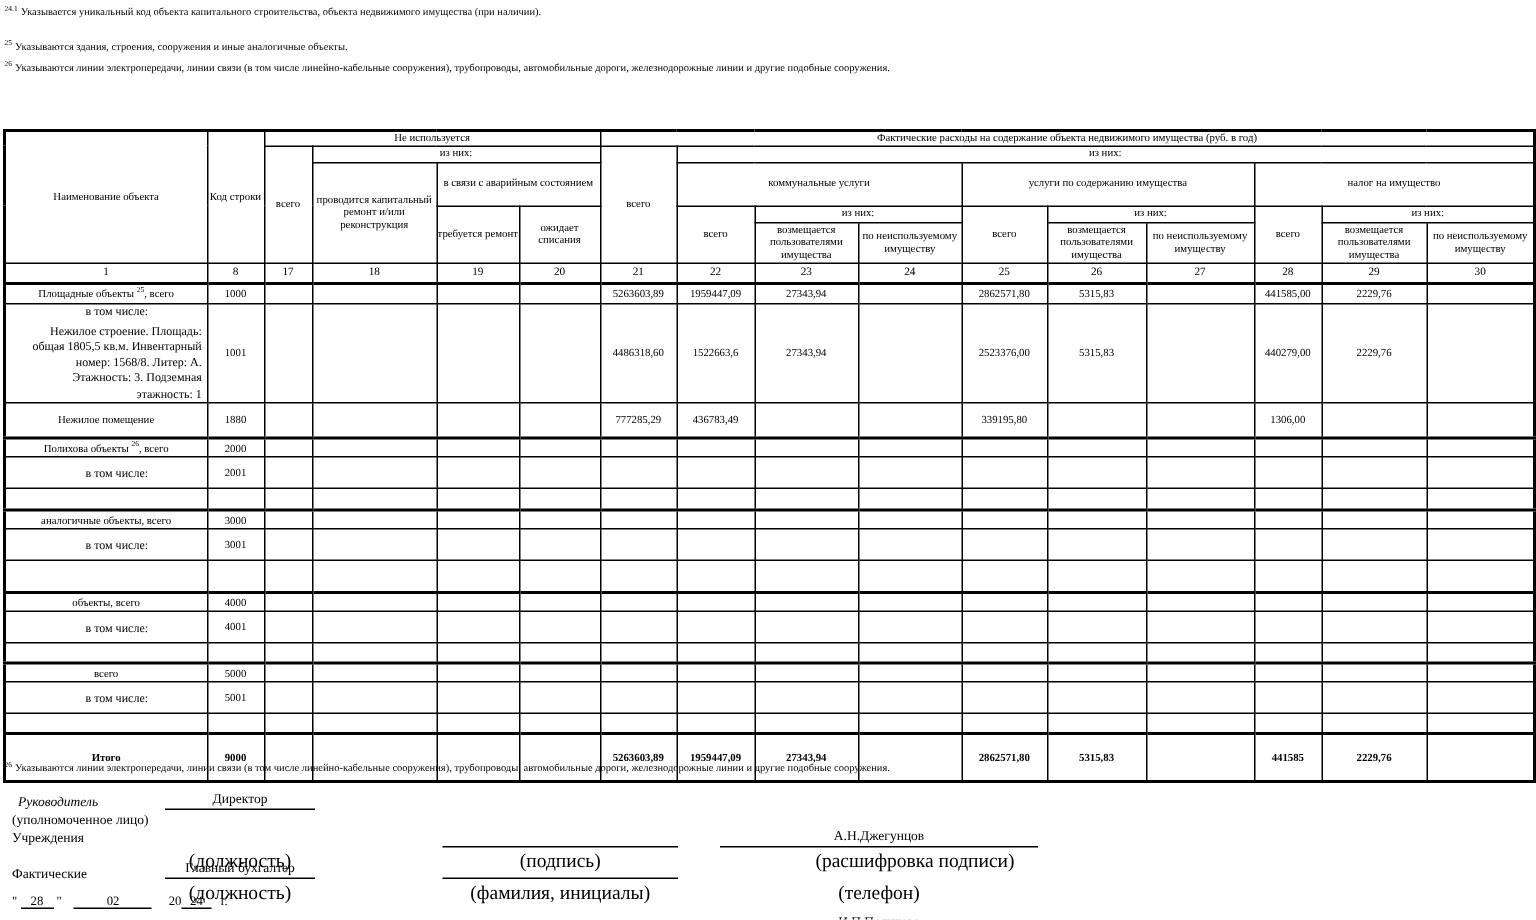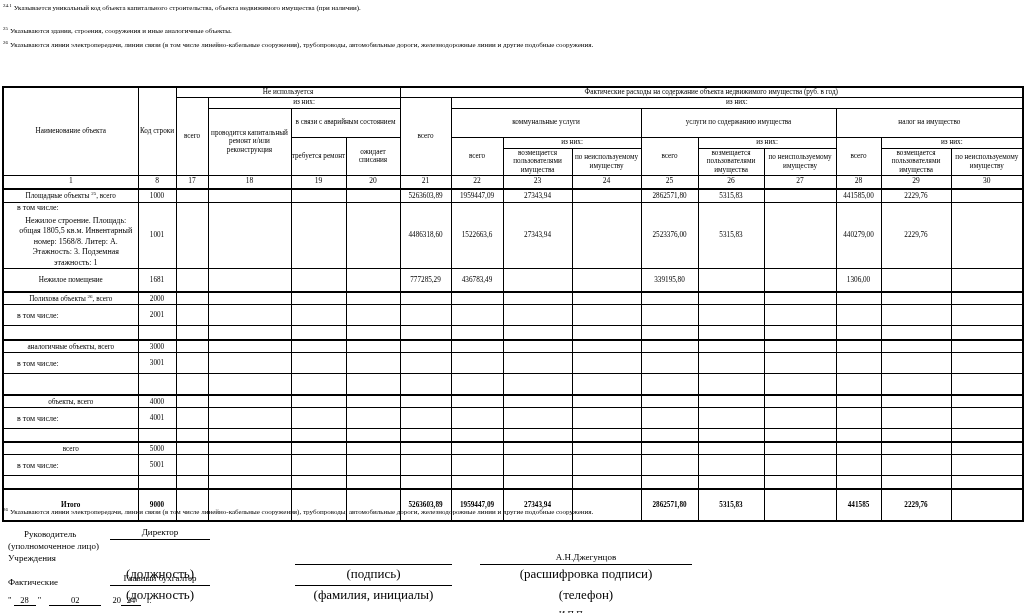--- a/index.html
+++ b/index.html
@@ -13,22 +13,22 @@
   table.main td{border:1px solid #000;padding:0;font-size:7.2px;line-height:1.15;
                 text-align:center;vertical-align:middle;overflow:hidden;}
   td.br2{border-right-width:2px;}
   tr.tt td{border-top-width:2px;}
   tr.numrow td{border-bottom-width:2px;font-size:7.5px;}
   td.nc{text-align:left;padding:0 2px 0 3px;font-size:8px;}
   td.cc{font-size:8px;}
   td.v{font-size:8px;}
   td.topcell{vertical-align:top;padding-top:1px;}
   td.bottom{vertical-align:bottom;padding-bottom:2px;}
-  .ind{padding-left:13px;text-align:left;font-size:8px;}
-  .desc{padding-left:13px;padding-right:3px;text-align:center;font-size:8px;
+  .ind{padding-left:13px;text-align:left;font-size:8px;margin-left:40px;}
+  .desc{padding-left:13px;padding-right:3px;text-align:right;font-size:8px;
         line-height:1.32;margin-top:4px;}
   tr.bold td{font-weight:bold;}
   td.itogo{text-align:right;padding-right:8px;font-size:8px;}
   .rh10{height:10px}.rh11{height:11px}.rh29{height:29px}.rh27{height:27px}
   .rh14{height:14px}.rh13{height:13px}.rh65{height:65px}.rh23{height:23px}
   .rh21{height:21px}.rh16{height:32px}
   .abs{position:absolute;}
   .sig-label{font-size:9px;white-space:nowrap;}
   .sigline{border-bottom:1px solid #000;text-align:center;font-size:9px;
            height:13px;line-height:13px;white-space:nowrap;}
@@ -153,21 +153,21 @@
   <td class="v bottom"></td>
   <td class="v bottom">2523376,00</td>
   <td class="v bottom">5315,83</td>
   <td class="v bottom"></td>
   <td class="v bottom">440279,00</td>
   <td class="v bottom">2229,76</td>
   <td class="v bottom"></td>
 </tr>
 <tr class="rh23">
   <td class="nc br2 topcell">Нежилое помещение</td>
-  <td class="cc br2">1681</td>
+  <td class="cc br2">1880</td>
   <td class="v"></td>
         <td class="v"></td>
         <td class="v"></td>
         <td class="v br2"></td>
   <td class="v">777285,29</td>
   <td class="v">436783,49</td>
   <td class="v"></td>
   <td class="v"></td>
   <td class="v">339195,80</td>
   <td class="v"></td>
@@ -416,30 +416,30 @@
   <td class="v"></td>
   <td class="v">441585</td>
   <td class="v">2229,76</td>
   <td class="v"></td>
 </tr>
 </tbody>
 </table>
 
 <div class="fn abs" style="top:508px;"><span class="fnsup">26</span><span>Указываются линии электропередачи, линии связи (в том числе линейно-кабельные сооружения), трубопроводы, автомобильные дороги, железнодорожные линии и другие подобные сооружения.</span></div>
 
-<div class="abs sig-label" style="left:24px;top:529px;">Руководитель</div>
+<div class="abs sig-label" style="left:12px;top:529px;font-style:italic;">Руководитель</div>
 <div class="abs sig-label" style="left:8px;top:541px;">(уполномоченное лицо)</div>
 <div class="abs sig-label" style="left:8px;top:553px;">Учреждения</div>
 
 <div class="abs sigline" style="left:110px;top:526px;width:100px;">Директор</div>
 <div class="abs caption" style="left:110px;top:566px;width:100px;">(должность)</div>
 <div class="abs sigline" style="left:295px;top:551px;width:157px;"></div>
 <div class="abs caption" style="left:295px;top:566px;width:157px;">(подпись)</div>
 <div class="abs sigline" style="left:480px;top:551px;width:212px;">А.Н.Джегунцов</div>
-<div class="abs caption" style="left:480px;top:566px;width:212px;">(расшифровка подписи)</div>
+<div class="abs caption" style="left:504px;top:566px;width:212px;">(расшифровка подписи)</div>
 
 <div class="abs sig-label" style="left:8px;top:577px;">Фактические</div>
 <div class="abs sigline" style="left:110px;top:572px;width:100px;">Главный бухгалтер</div>
 <div class="abs caption" style="left:110px;top:587px;width:100px;">(должность)</div>
 <div class="abs sigline" style="left:295px;top:572px;width:157px;"></div>
 <div class="abs caption" style="left:295px;top:587px;width:157px;">(фамилия, инициалы)</div>
 <div class="abs sigline" style="left:480px;top:572px;width:212px;margin-top:36px;">И.П.Полихова</div>
 <div class="abs caption" style="left:480px;top:587px;width:212px;">(телефон)</div>
 
 <div class="abs dateline" style="left:8px;top:595px;">

